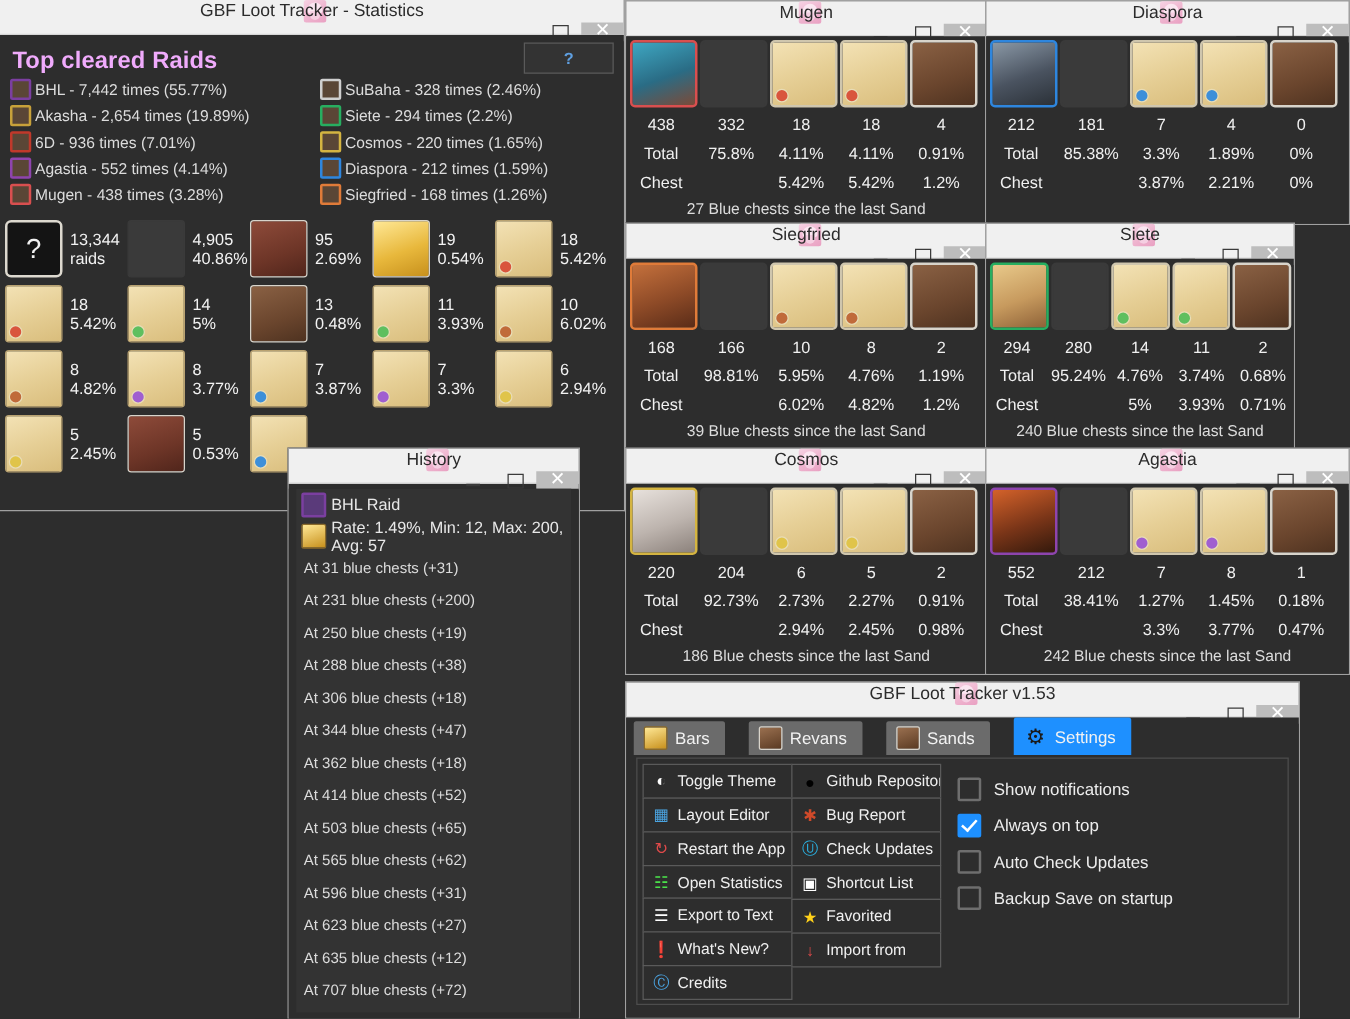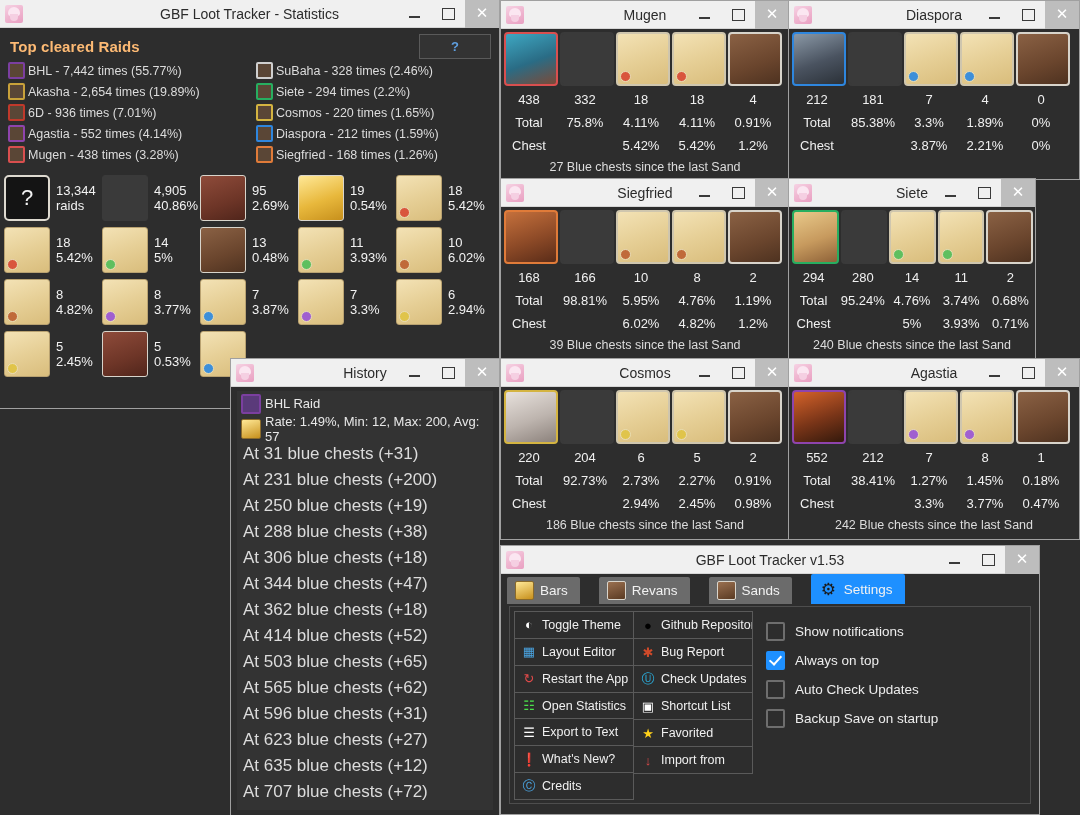--- a/index.html
+++ b/index.html
@@ -9,21 +9,21 @@
     overflow: hidden;
     background: #2d2d2d;
     font-family: "Liberation Sans", sans-serif;
   }
   #root { position: relative; width: 1080px; height: 815px; }
 
   
   .win { position: absolute; background: #2d2d2d; border: 1px solid #a0a0a0; }
   .titlebar {
     height: 28px; background: #f0f0f0; display: flex; align-items: center;
-    position: relative; border-bottom: 1px solid #d6d6d6;
+    position: relative; border-bottom: 1px solid #d6d6d6; flex-direction: column;
   }
   .win-icon {
     width: 18px; height: 18px; margin-left: 5px; flex: 0 0 18px;
     border-radius: 2px; position: relative; overflow: hidden;
     background: linear-gradient(150deg,#f6d3e4 0%,#f0b9d2 45%,#e9a0c2 100%);
   }
   .win-icon::before {
     content: ""; position: absolute; left: 3px; top: 2px; width: 12px; height: 9px;
     background: #fbe6f1; border-radius: 6px 6px 3px 3px;
   }
@@ -42,21 +42,21 @@
   .wb.max::after { content: ""; width: 11px; height: 10px; border: 1.6px solid #3a3a3a; }
   .wb.close { background: #bdbdbd; color: #fff; font-size: 15px; line-height: 1; }
   .wb.close span { display:block; transform: translateY(-1px); }
 
   .win-body { background: #2d2d2d; width: 100%; height: calc(100% - 28px); position: relative; }
 
   
   #stats { left: 0; top: 0; width: 500px; height: 409px; border-left: none; border-top: none; }
   .stats-head { display: flex; align-items: flex-start; padding: 6px 0 0 0; }
   .stats-head h2 {
-    margin: 4px 0 0 10px; font-size: 15px; color: #fdba74; font-weight: bold;
+    margin: 4px 0 0 10px; font-size: 19px; color: #f0abfc; font-weight: bold;
     flex: 1 1 auto; letter-spacing: .1px;
   }
   .help-btn {
     width: 72px; height: 25px; background: #333333; border: 1px solid #5a5a5a;
     margin-right: 8px; display: flex; align-items: center; justify-content: center;
     font-size: 13px; color: #5f9fe0; font-weight: bold;
   }
   .raidcols { display: flex; padding: 1px 0 6px 3px; }
   .raidcol { width: 250px; }
   .raidrow { display: flex; align-items: center; height: 21px; padding-left: 5px; }
@@ -99,26 +99,26 @@
   }
   .ri.chestcell { background: #3a3a3a; border-color: #3a3a3a; }
   .ri.sandcell { background: linear-gradient(160deg,#8a6144 0%,#6a452d 60%,#4e3220 100%); border: 2px solid #d8d4cb; }
   .statrows { padding: 2px 0 0 0; }
   .srow { display: flex; height: 23px; align-items: center; }
   .scell { width: 56px; text-align: center; font-size: 13px; color: #f0f0f0; }
   .scell.lbl { width: 56px; text-align: center; }
   .chestline { text-align: center; font-size: 12.5px; color: #dcdcdc; padding-top: 3px; }
 
   
-  #history { left: 230px; top: 358px; width: 270px; height: 457px; }
+  #history { left: 230px; top: 358px; width: 234px; height: 457px; }
   .hist-list { margin: 4px 6px 0 6px; background: #333333; height: calc(100% - 8px); overflow: hidden; }
   .hist-hdr { display: flex; align-items: center; height: 25px; padding-left: 4px; }
   .hist-hdr .hi { width: 20px; height: 20px; flex: 0 0 20px; margin-right: 4px; border-radius: 2px; }
   .hist-hdr .ht { font-size: 13px; color: #e8e8e8; }
-  .hist-item { font-size: 17px; color: #dcdcdc; height: 26px; line-height: 26px; padding-left: 6px; }
+  .hist-item { font-size: 12px; color: #dcdcdc; height: 26px; line-height: 26px; padding-left: 6px; }
 
   
   #tracker { left: 500px; top: 545px; width: 540px; height: 270px; }
   .tabs { display: flex; height: 30px; padding-left: 6px; align-items: flex-end; }
   .tab {
     display: flex; align-items: center; gap: 6px; height: 27px; padding: 0 12px 0 8px;
     background: #6b6b6b; color: #f2f2f2; font-size: 13.5px; margin-right: 19px;
     border-radius: 2px 2px 0 0;
   }
   .tab.active { background: #1e90ff; height: 30px; }

